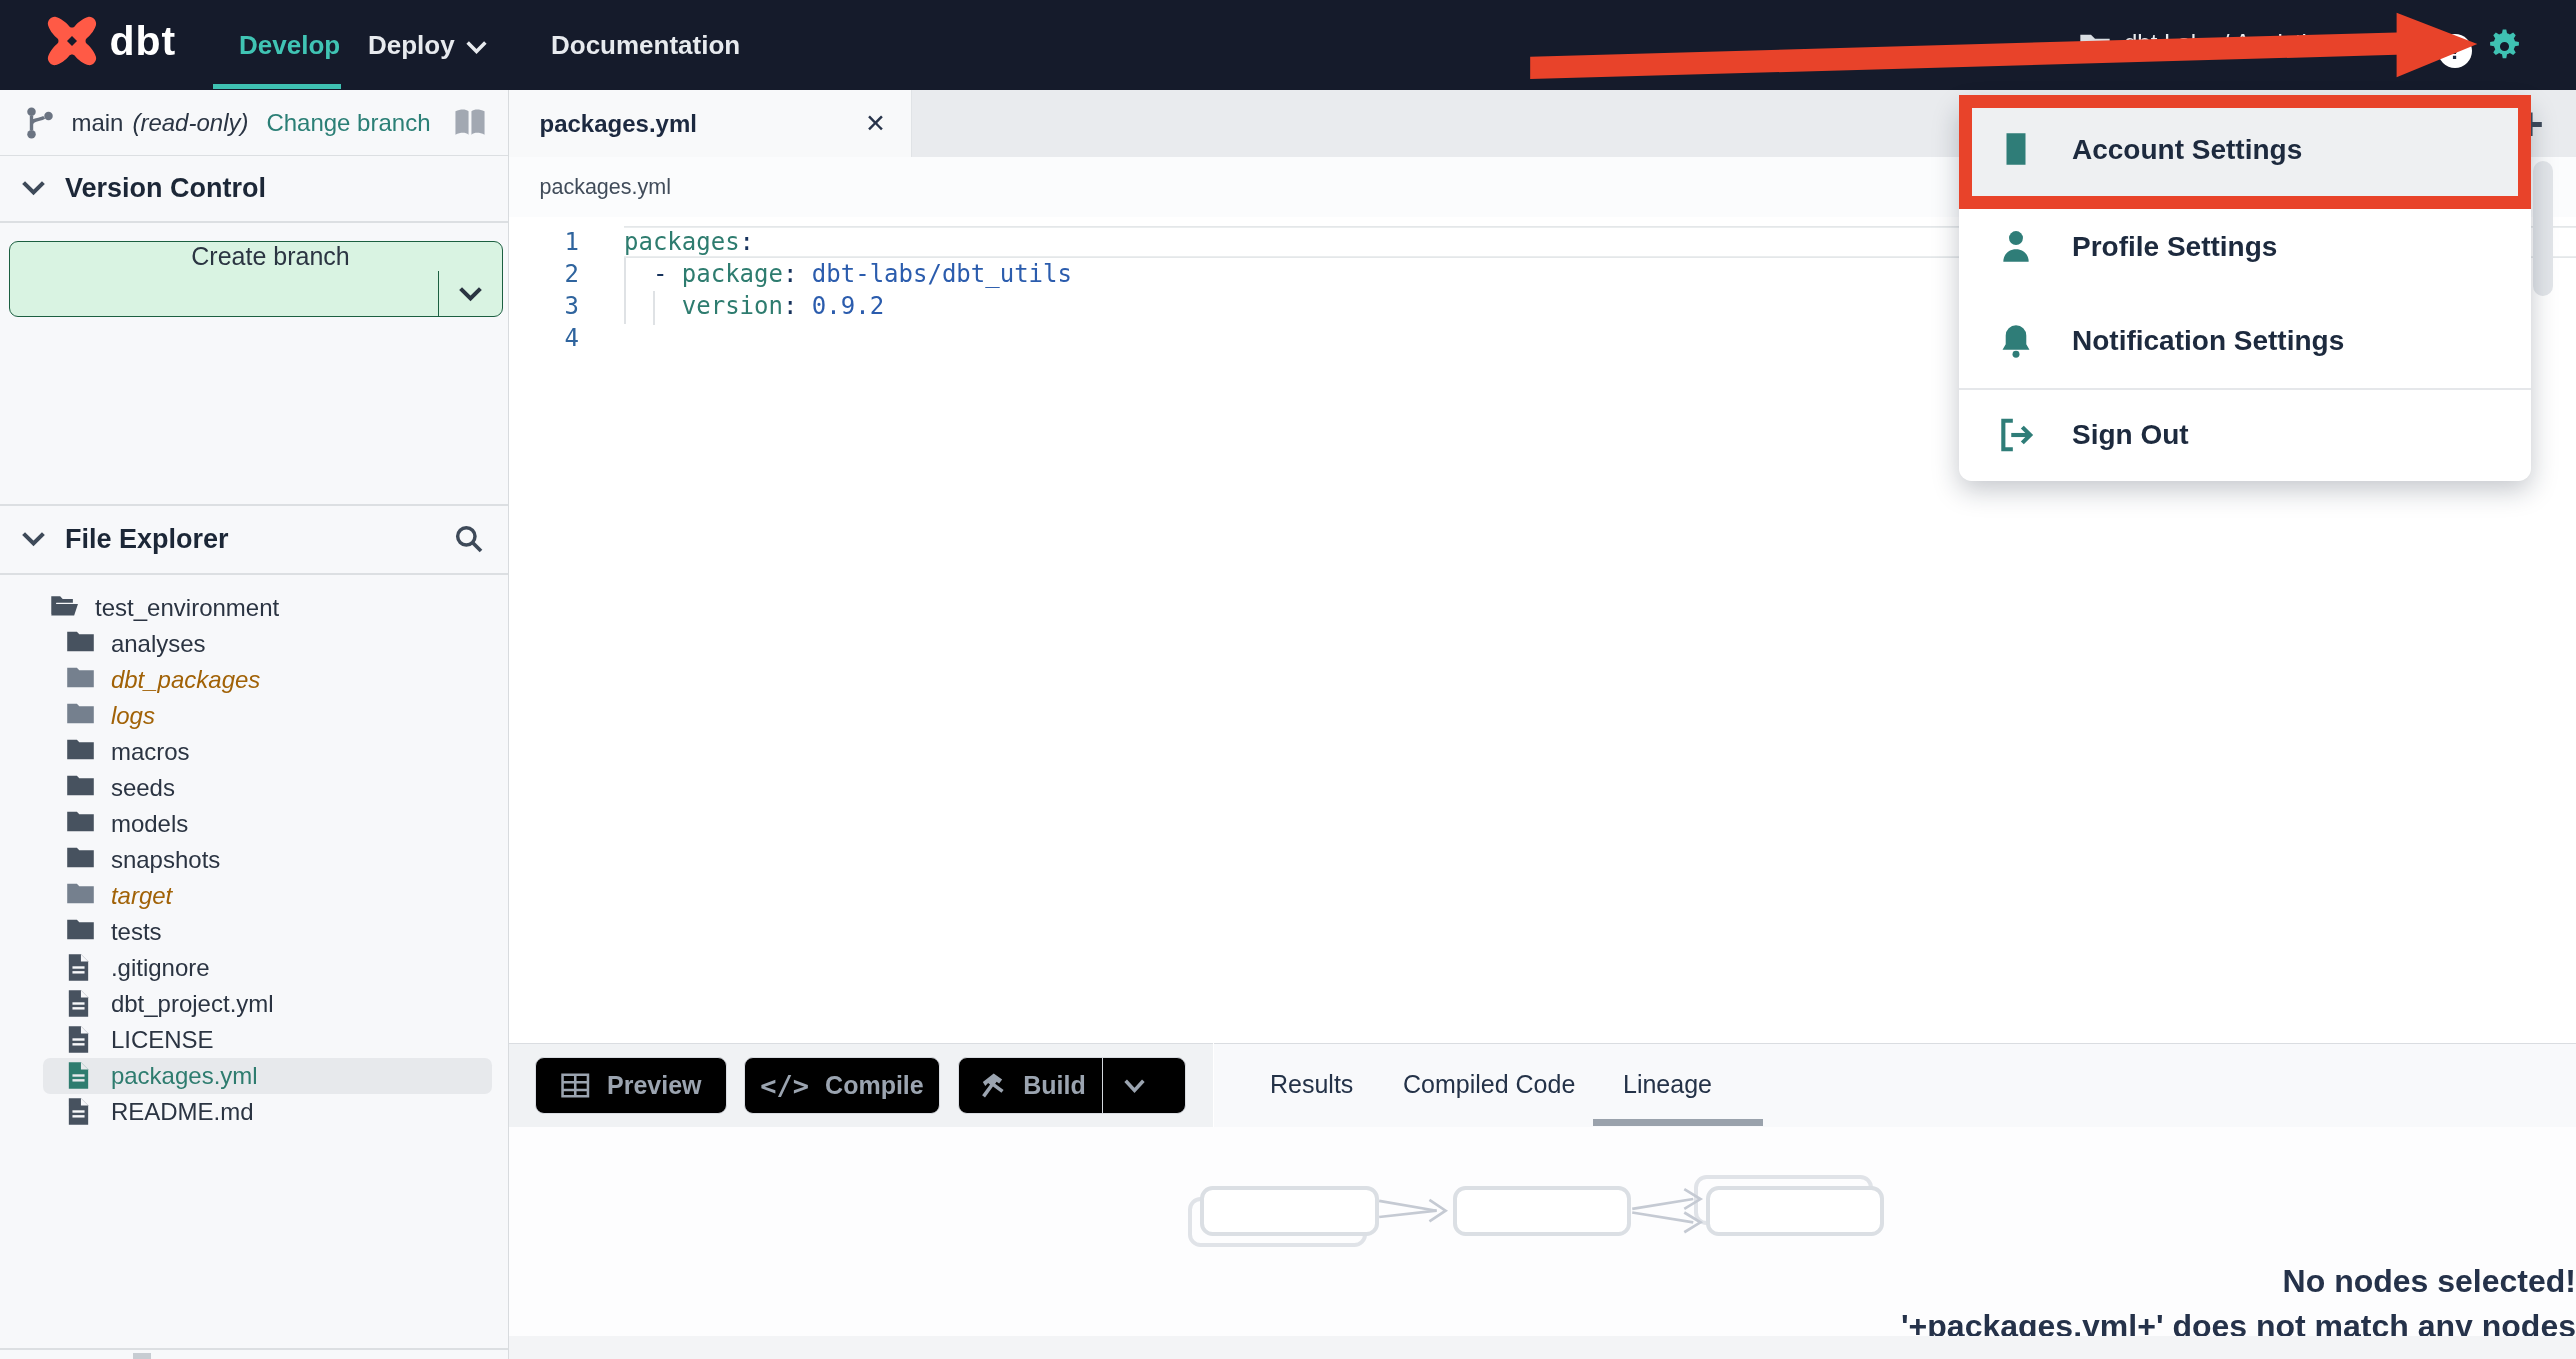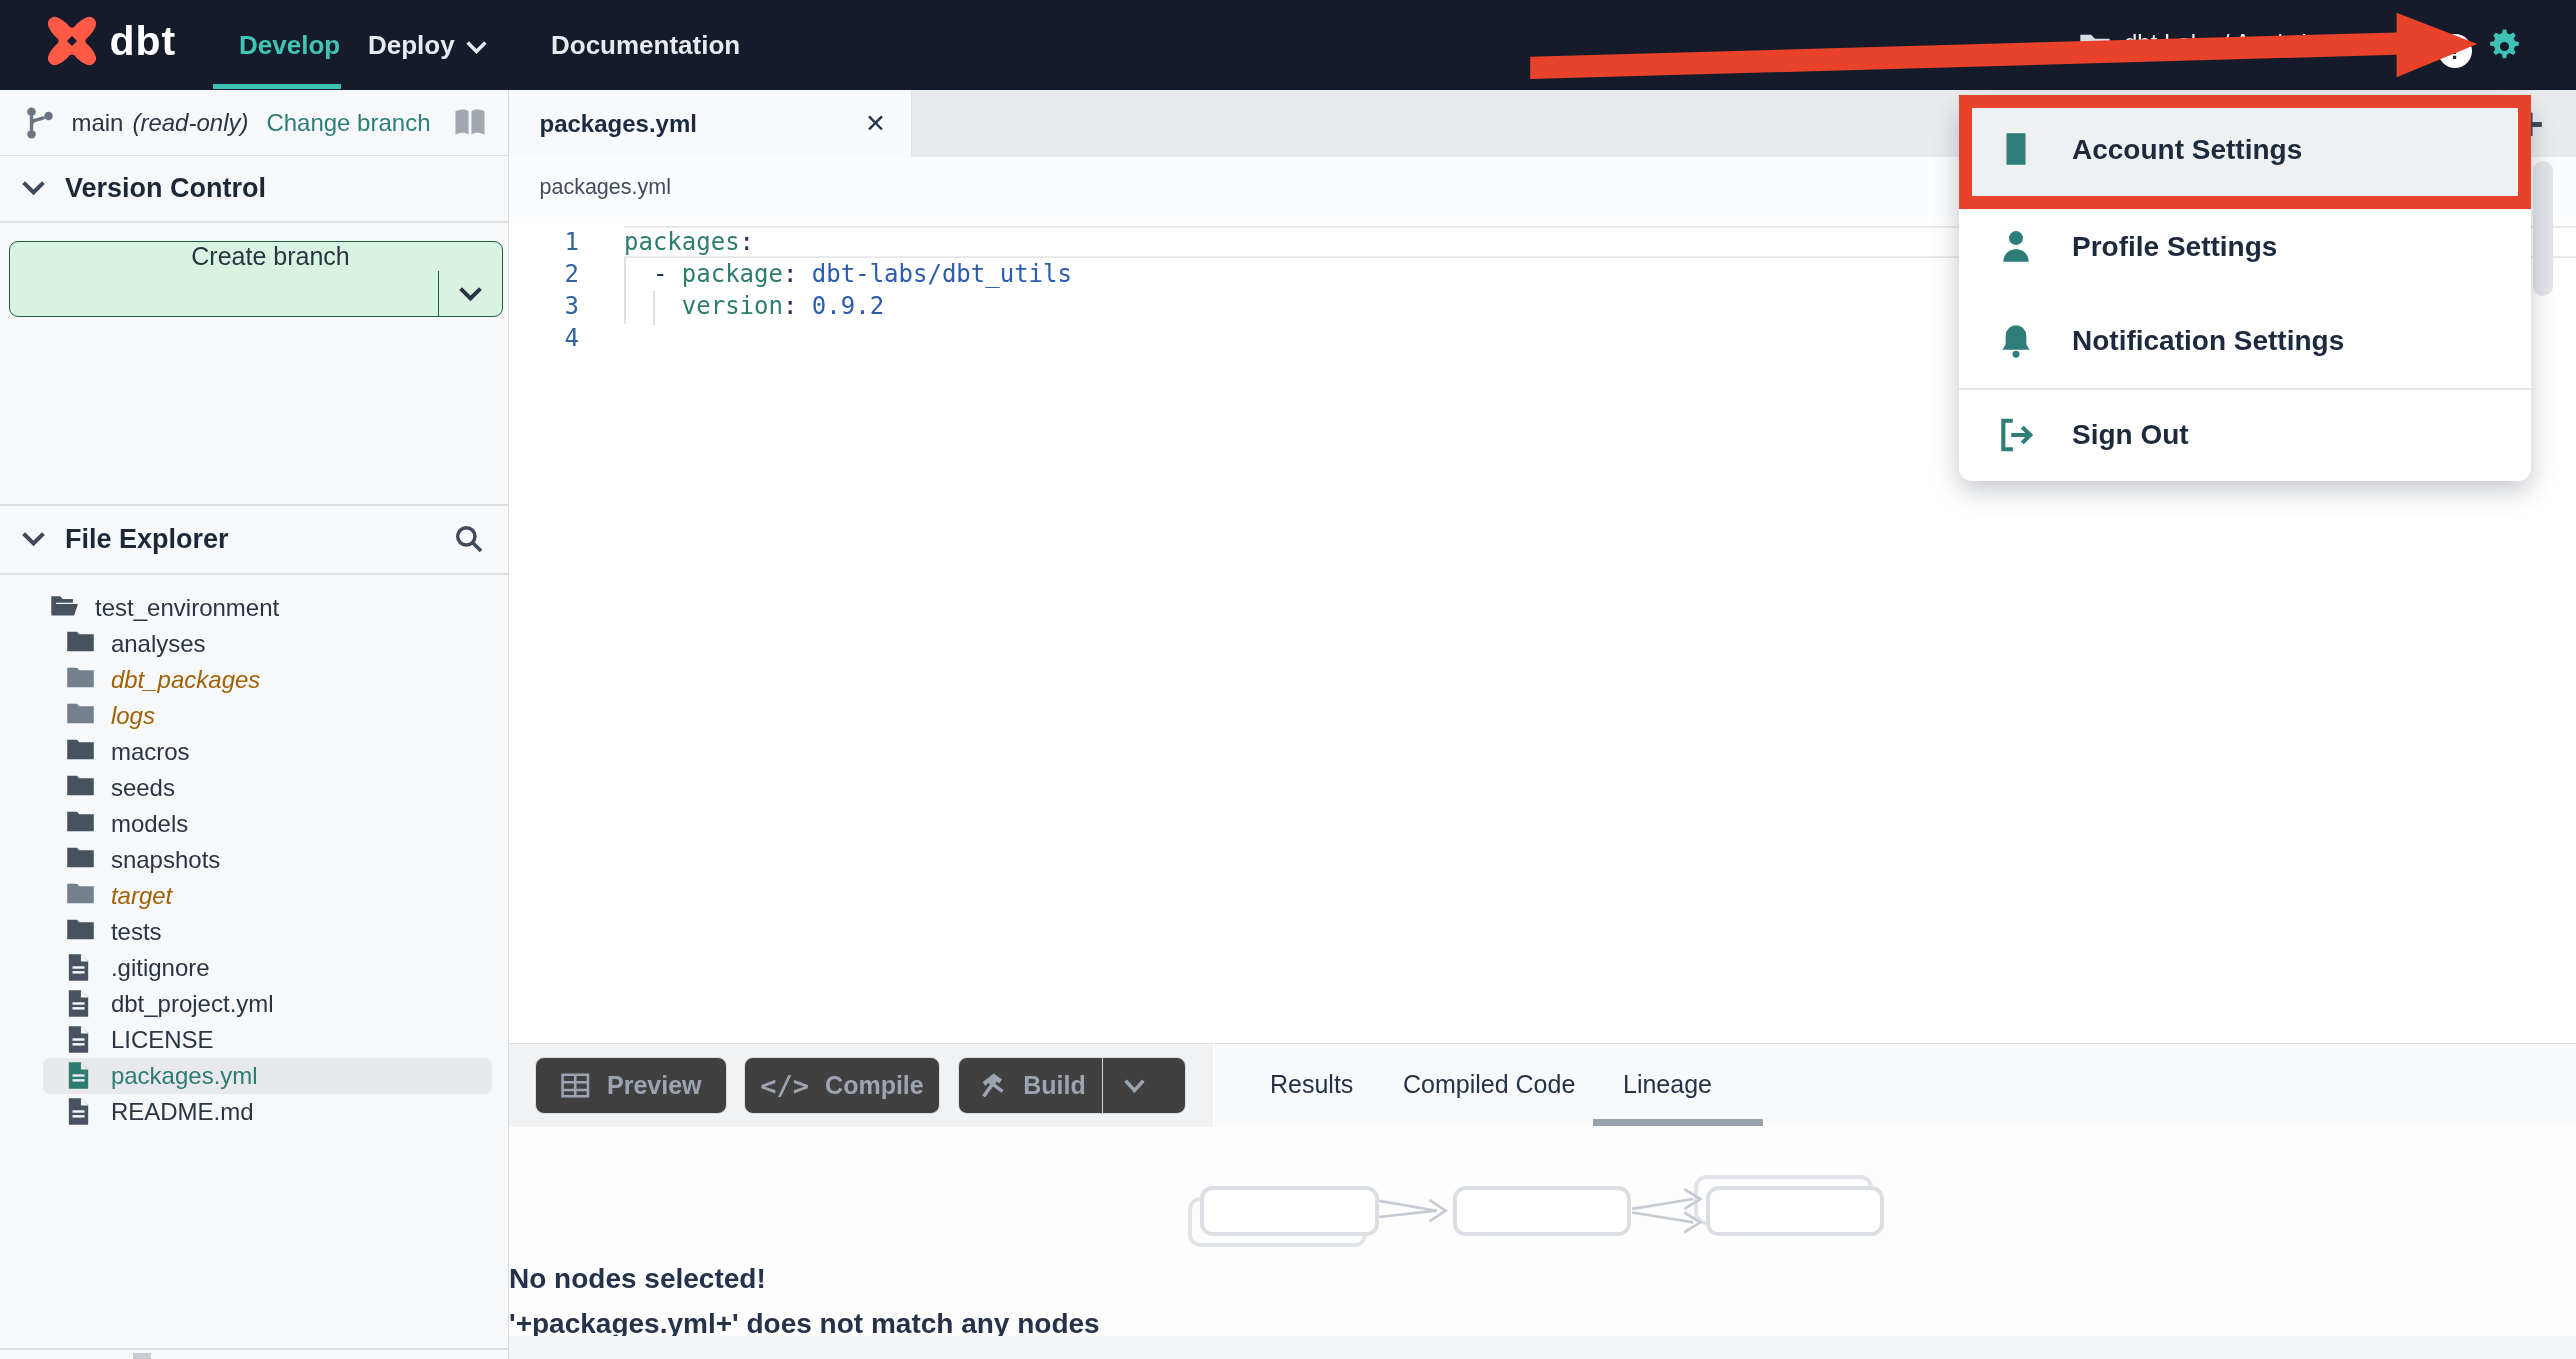--- a/index.html
+++ b/index.html
@@ -60,32 +60,32 @@
   .cline.active .lcode{box-shadow:inset 0 1.8px 0 #e4e7e9, inset 0 -1.8px 0 #e4e7e9;}
   .tok-key{color:#2e7c6f;}
   .tok-p{color:#16325c;}
   .tok-val{color:#2b5cad;}
   .indent-guide{background:#dfe2e5;width:1.8px;}
   .ed-scrollthumb{left:2533px;top:161px;width:20px;height:135px;background:#e3e6ea;border-radius:10px;}
 
   
   .toolbar-zone-l{left:509px;top:1043px;width:704px;height:83px;background:#f0f2f4;border-top:1.8px solid #dadde1;}
   .toolbar-zone-r{left:1214px;top:1043px;width:1362px;height:83px;background:#f8f9fb;border-top:1.8px solid #dadde1;}
-  .tbtn{top:1057px;height:57px;background:#404040;border:1.8px solid #d9dce1;border-radius:9px;
+  .tbtn{top:1057px;height:57px;background:#000000;border:1.8px solid #d9dce1;border-radius:9px;
     display:flex;align-items:center;justify-content:center;gap:16px;color:#9ba4b0;font-size:25px;font-weight:bold;box-sizing:border-box;}
   .tbtn .bicon{color:#9ba4b0;}
   .build-chev{width:63px;height:100%;border-left:1.8px solid #d4d8dd;display:flex;align-items:center;justify-content:center;}
   .rtab{top:1043px;height:83px;display:flex;align-items:center;font-size:25px;color:#243248;}
   .rtab-underline{left:1593px;top:1119px;width:170px;height:7.2px;background:#9aa2ac;}
 
   
   .lineage{left:509px;top:1127px;width:2067px;height:233px;background:#fdfdfe;}
   .lnode{border:4.5px solid #dbdfe4;border-radius:12.6px;background:#ffffff;box-sizing:border-box;}
   .lnode-echo{border:4.5px solid #e0e3e8;border-radius:12.6px;box-sizing:border-box;}
-  .lin-msg{width:2067px;text-align:left;font-weight:bold;color:#25324a;font-size:28px;}
+  .lin-msg{width:2067px;text-align:right;font-weight:bold;color:#25324a;font-size:32px;}
   .lin-strip{left:509px;top:1336px;width:2067px;height:23px;background:#f3f4f6;}
 
   
   .menu{left:1959px;top:100px;width:572px;height:381px;background:#ffffff;border-radius:12.6px;
     box-shadow:0 9px 27px rgba(20,30,50,.25);}
   .mitem{display:flex;align-items:center;padding-left:38px;gap:36px;}
   .mlabel{font-size:28px;font-weight:bold;color:#1d2a3e;}
   .micon{width:39px;height:39px;color:#2f7d78;}
   .mitem.hl{background:#eef0f2;}
   .mdivider{height:1.8px;background:#e5e7ea;margin:0;}

